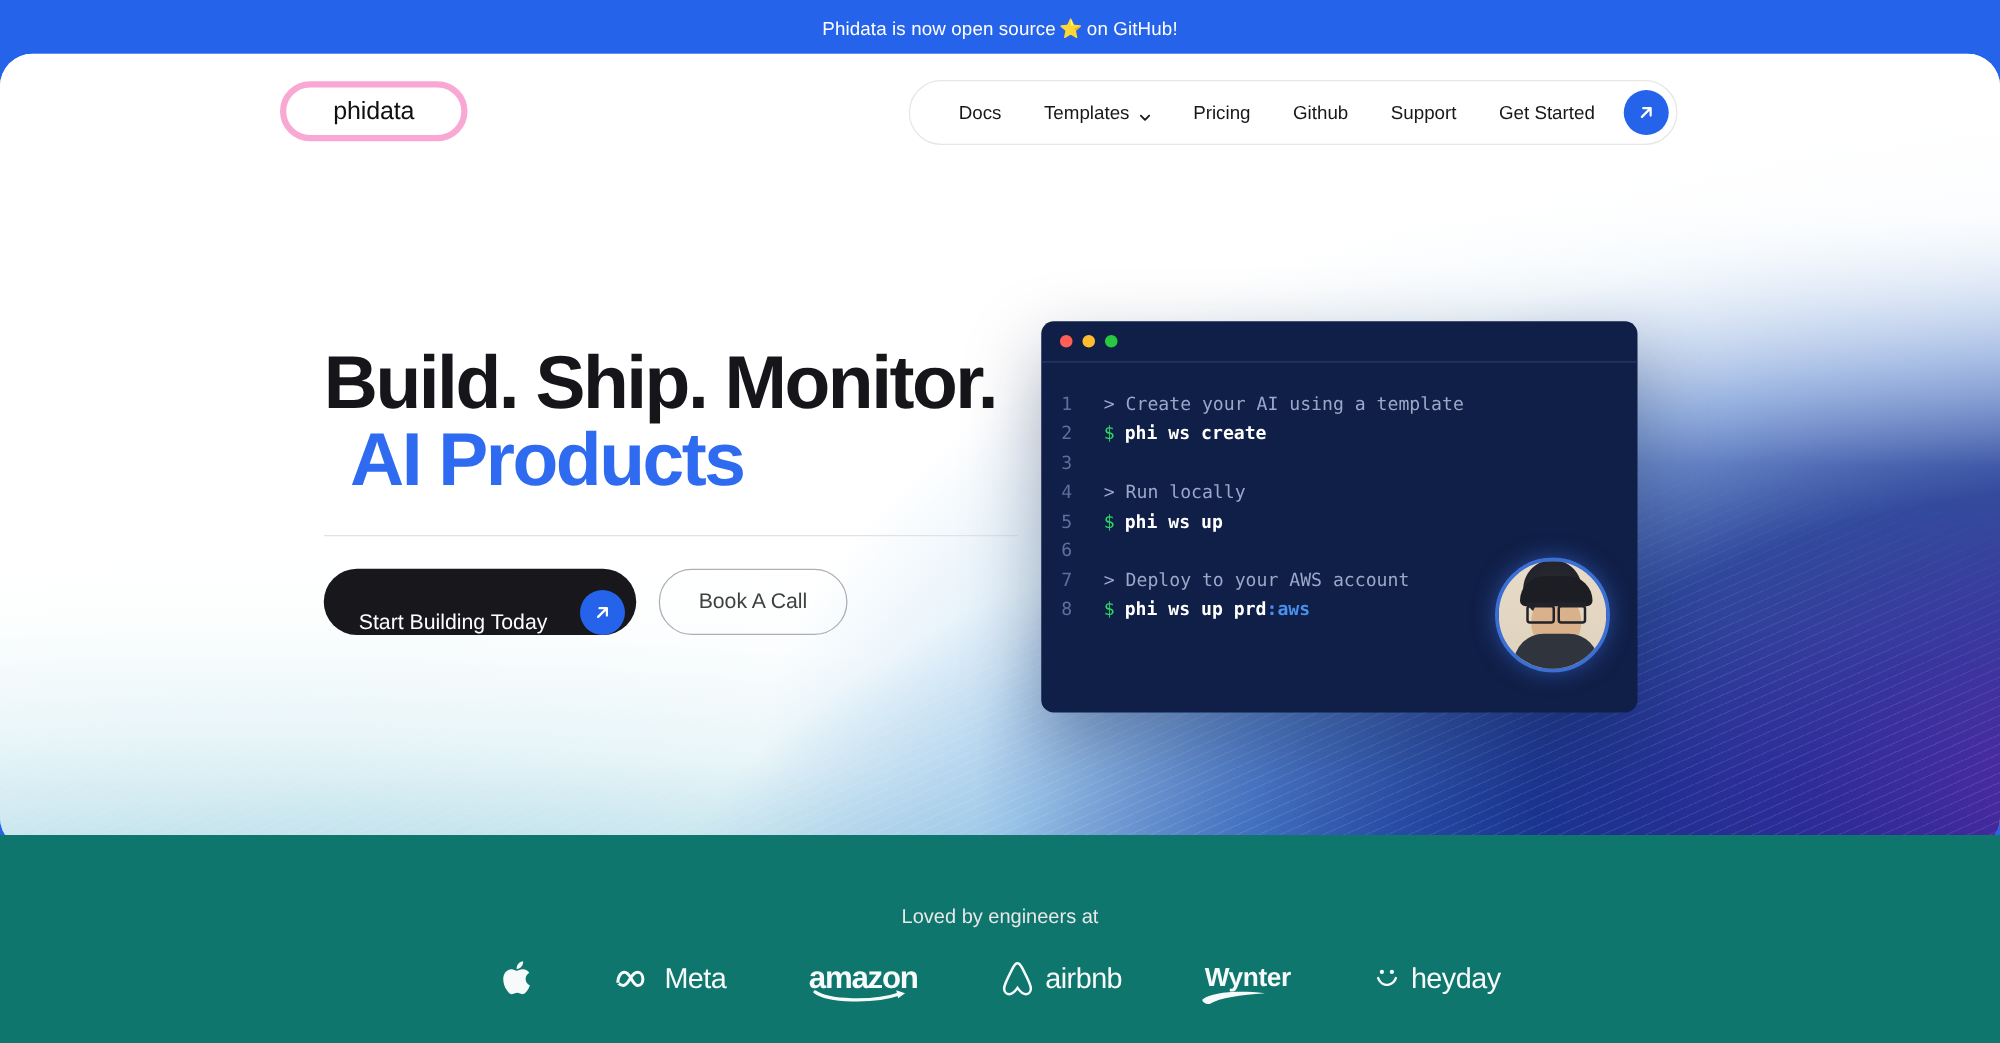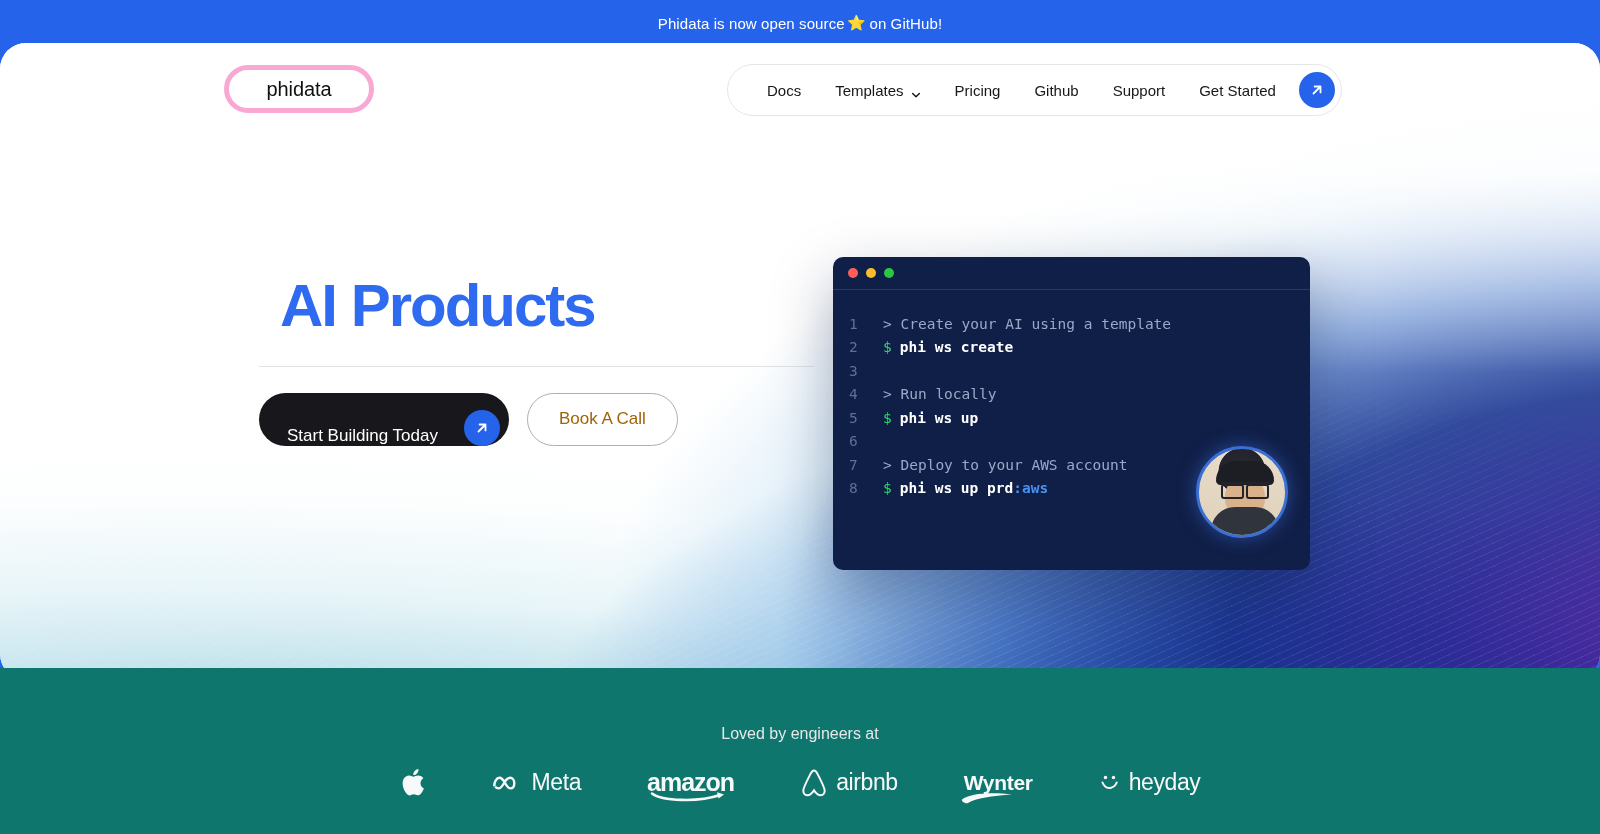--- a/index.html
+++ b/index.html
@@ -96,21 +96,21 @@
   .ctas { margin-top: 26px; display: flex; align-items: center; gap: 18px; }
   .btn-dark {
     height: 53px; border-radius: 27px; background: #17171c;
     display: flex; align-items: flex-end; padding: 0 9px 0 28px; gap: 20px;
   }
   .btn-dark .lbl { color: #fff; font-size: 17px; }
   .btn-ghost {
     height: 53px; border-radius: 27px; background: transparent;
     border: 1px solid #a9b0b6;
     display: flex; align-items: center; padding: 0 31px;
-    color: #a16207; font-size: 17px;
+    color: #404040; font-size: 17px;
   }
 
   
   .terminal {
     position: absolute; left: 833px; top: 214px;
     width: 477px; height: 313px;
     background: #101f47; border-radius: 10px;
     box-shadow: 0 24px 60px rgba(10,25,70,.35);
     overflow: hidden;
   }
@@ -214,20 +214,21 @@
         <div class="arrow-btn">
           <svg viewBox="0 0 16 16">
               <path d="M4.5 11.5 L11.5 4.5 M5.6 4.5 H11.5 V10.4" fill="none" stroke="#fff" stroke-width="1.8" stroke-linecap="round" stroke-linejoin="round"></path>
             </svg>
         </div>
       </div>
     </div>
 
     <div class="copy">
       <div class="h1">
+        <span>Build. Ship. Monitor.</span>
         <span class="h1-blue">AI Products</span>
       </div>
       <div class="divider"></div>
       <div class="ctas">
         <div class="btn-dark">
           <span class="lbl">Start Building Today</span>
           <span class="arrow-btn">
             <svg viewBox="0 0 16 16">
                 <path d="M4.5 11.5 L11.5 4.5 M5.6 4.5 H11.5 V10.4" fill="none" stroke="#fff" stroke-width="1.8" stroke-linecap="round" stroke-linejoin="round"></path>
               </svg>

